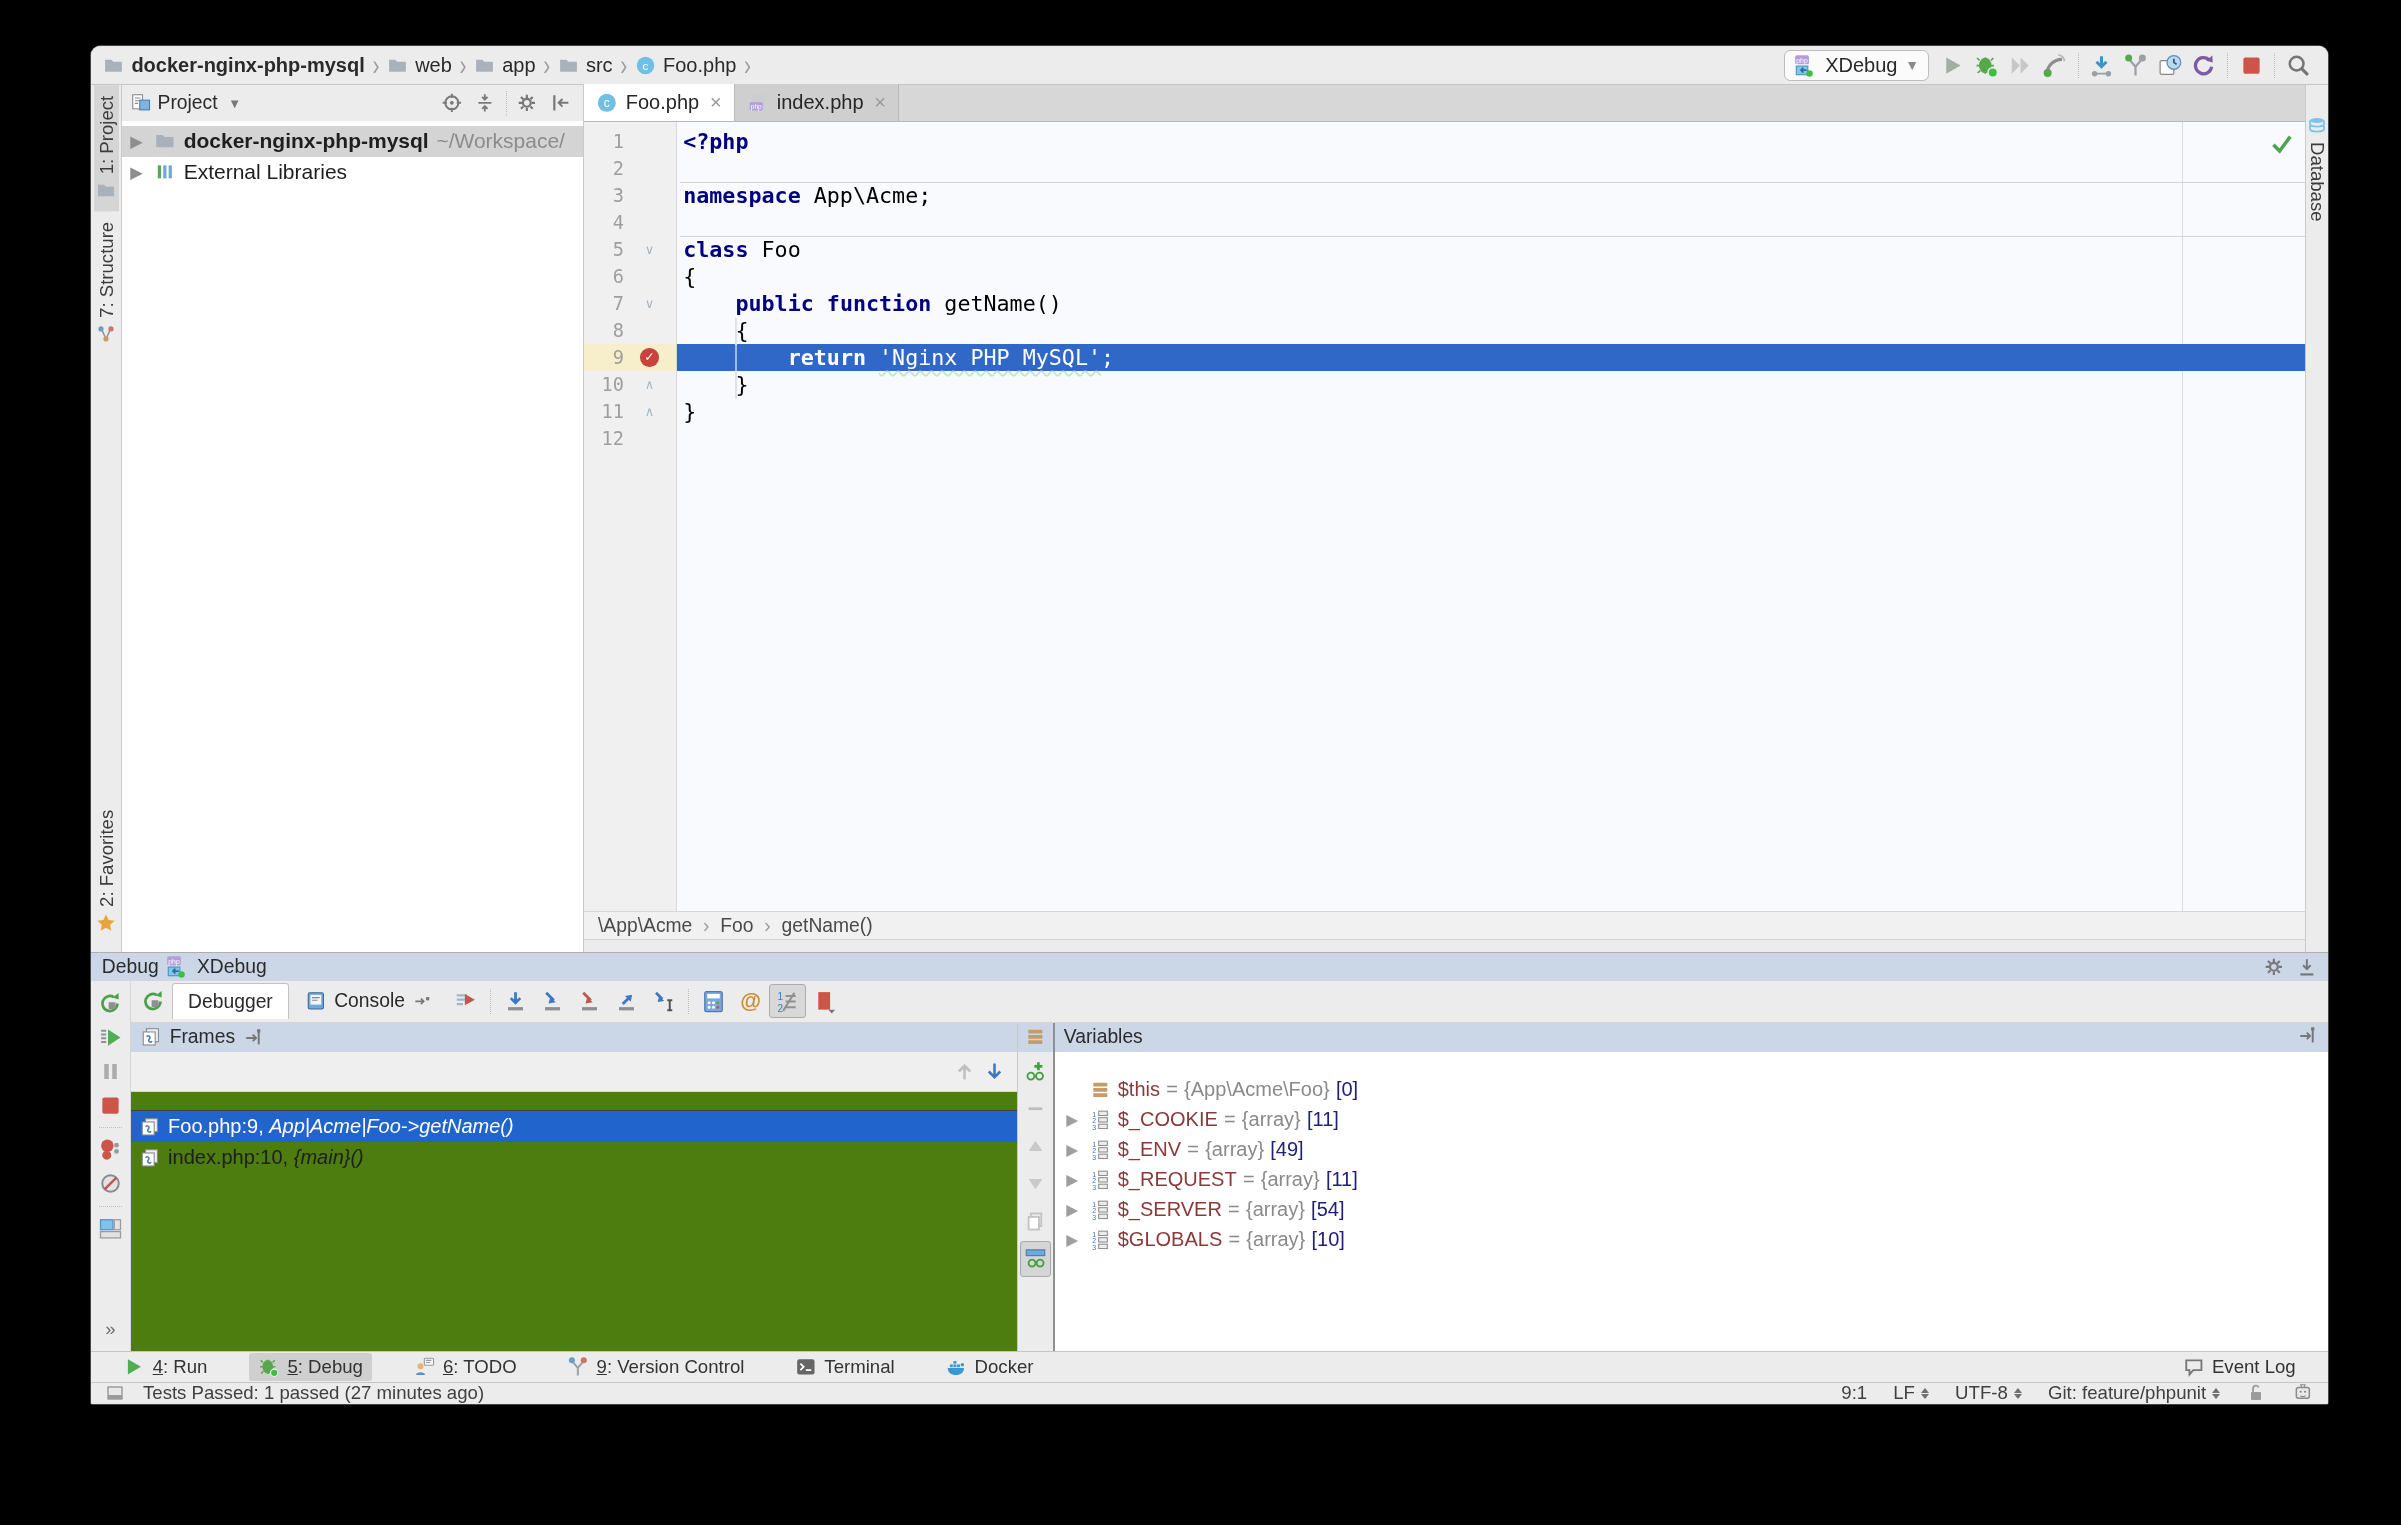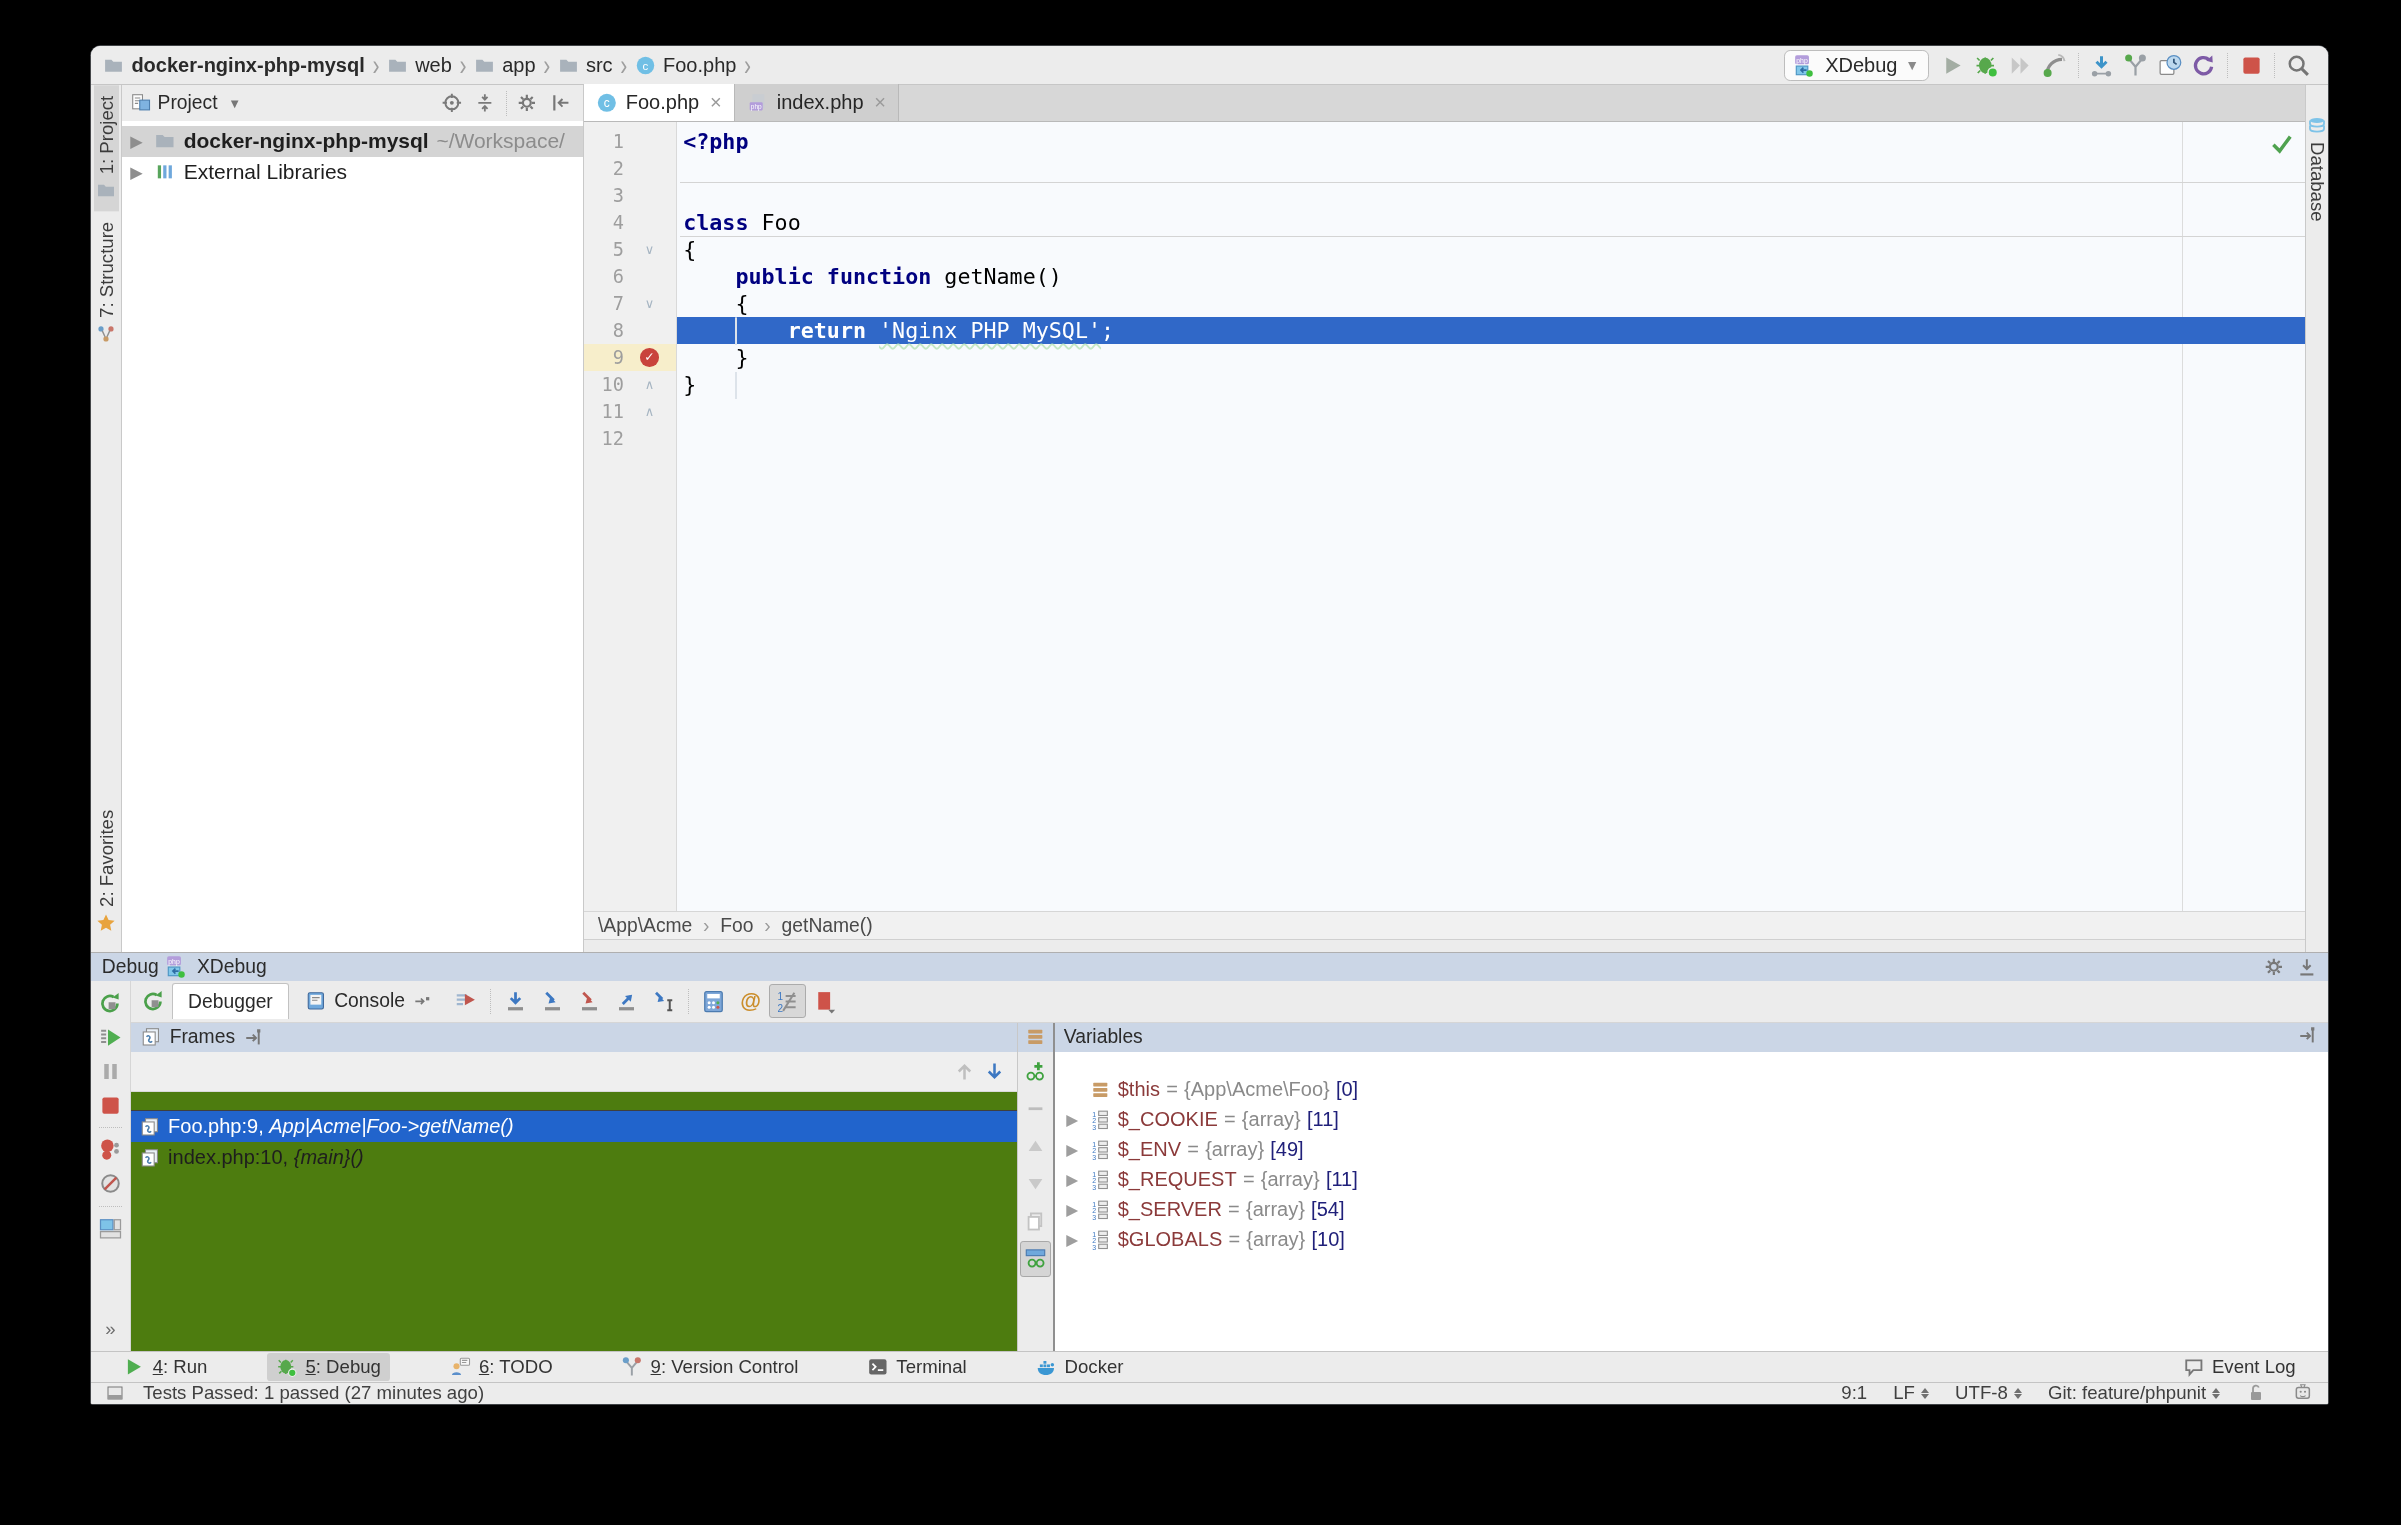--- a/index.html
+++ b/index.html
@@ -471,20 +471,21 @@
             </div>
             <div class="grow ">
       <span class="num">12</span>
       <span class="mark"></span>
             </div>
           </div>
         <div class="codes" id="codearea">
           <div class="marginline"></div>
         <div class="cl "><span class="kw">&lt;?php</span></div>
             <div class="cl "></div>
+            <div class="cl "><span class="kw">namespace</span><span class="pl"> App\Acme;</span></div>
             <div class="cl "></div>
             <div class="cl "><span class="kw">class</span><span class="pl"> Foo</span></div>
             <div class="cl "><span class="pl">{</span></div>
             <div class="cl "><span class="pl">    </span><span class="kw">public function</span><span class="pl"> getName()</span></div>
             <div class="cl "><span class="pl">    {</span></div>
             <div class="cl exec"><span class="execguide" style="left:58px;top:0;bottom:0"></span><span class="pl">        </span><span class="kw">return</span><span class="pl"> </span><span class="str">'Nginx PHP MySQL'</span><span class="pl">;</span></div>
             <div class="cl "><span class="pl">    }</span></div>
             <div class="cl "><span class="pl">}</span></div>
             <div class="cl "></div>
             <div class="sepline" style="top:60px"></div>
@@ -974,21 +975,21 @@
       <span class="vcount">[10]</span>
                 </div>
               </div>
           </div>
         </div>
       </div>
     </div>
   </div>
 
   <div class="twbar">
-    <span id="twb-left" style="display:flex;gap:50px">
+    <span id="twb-left" style="display:flex;gap:32px">
         <span class="twbtn ">
           <span class="ic" style="width:21.7px;height:21.7px">
             <svg viewBox="0 0 20 20" xmlns="http://www.w3.org/2000/svg">
               <path d="M4.5 3l12 7-12 7z" fill="#4FAE50"></path>
             </svg>
           </span>
           <span><u>4</u>: Run</span>
         </span>
         <span class="twbtn sel">
           <span class="ic" style="width:21.7px;height:21.7px">

